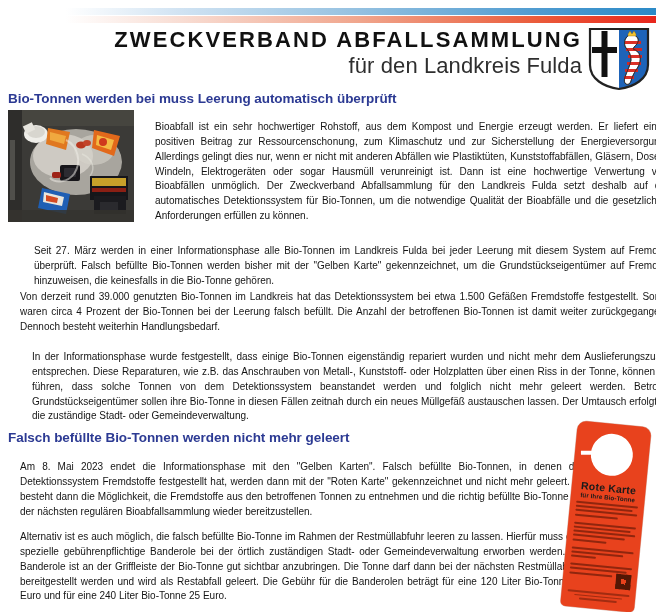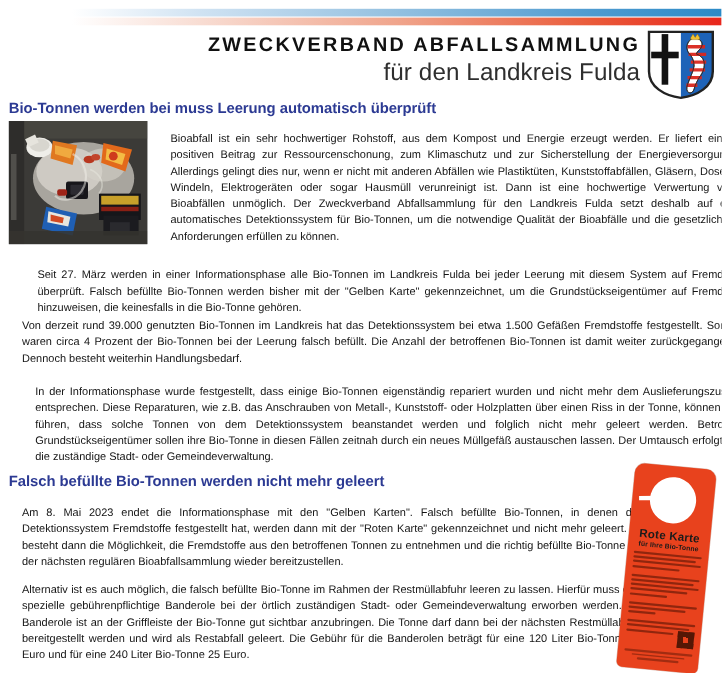--- a/index.html
+++ b/index.html
@@ -19,21 +19,21 @@
   .rule{position:absolute;left:0;width:656px;}
   .rule-blue{top:0;height:7px;
     background:linear-gradient(to right,#ffffff 0%,#ffffff 10%,#cfe2f2 28%,#93c0e0 55%,#4f9bd0 82%,#2b8ac7 100%);}
   .rule-red{top:8px;height:7px;
     background:linear-gradient(to right,#ffffff 0%,#ffffff 10%,#f8dcd2 28%,#f0a58c 55%,#ea5b3a 82%,#e8261c 100%);}
 
   
   .masthead{position:absolute;left:0;top:26px;width:656px;height:62px;}
   .mast-text{position:absolute;right:74px;top:0;text-align:right;}
   .mast-title{
-    font-size:18px;font-weight:bold;letter-spacing:2.1px;color:#111111;
+    font-size:22px;font-weight:bold;letter-spacing:2.1px;color:#111111;
     line-height:28px;white-space:nowrap;
   }
   .mast-sub{
     font-size:22px;font-weight:normal;color:#2e2e2e;letter-spacing:0.1px;
     line-height:22px;margin-top:1px;white-space:nowrap;
   }
   .crest{position:absolute;right:6px;top:1px;width:62px;height:64px;}
 
   
   h2.heading{

